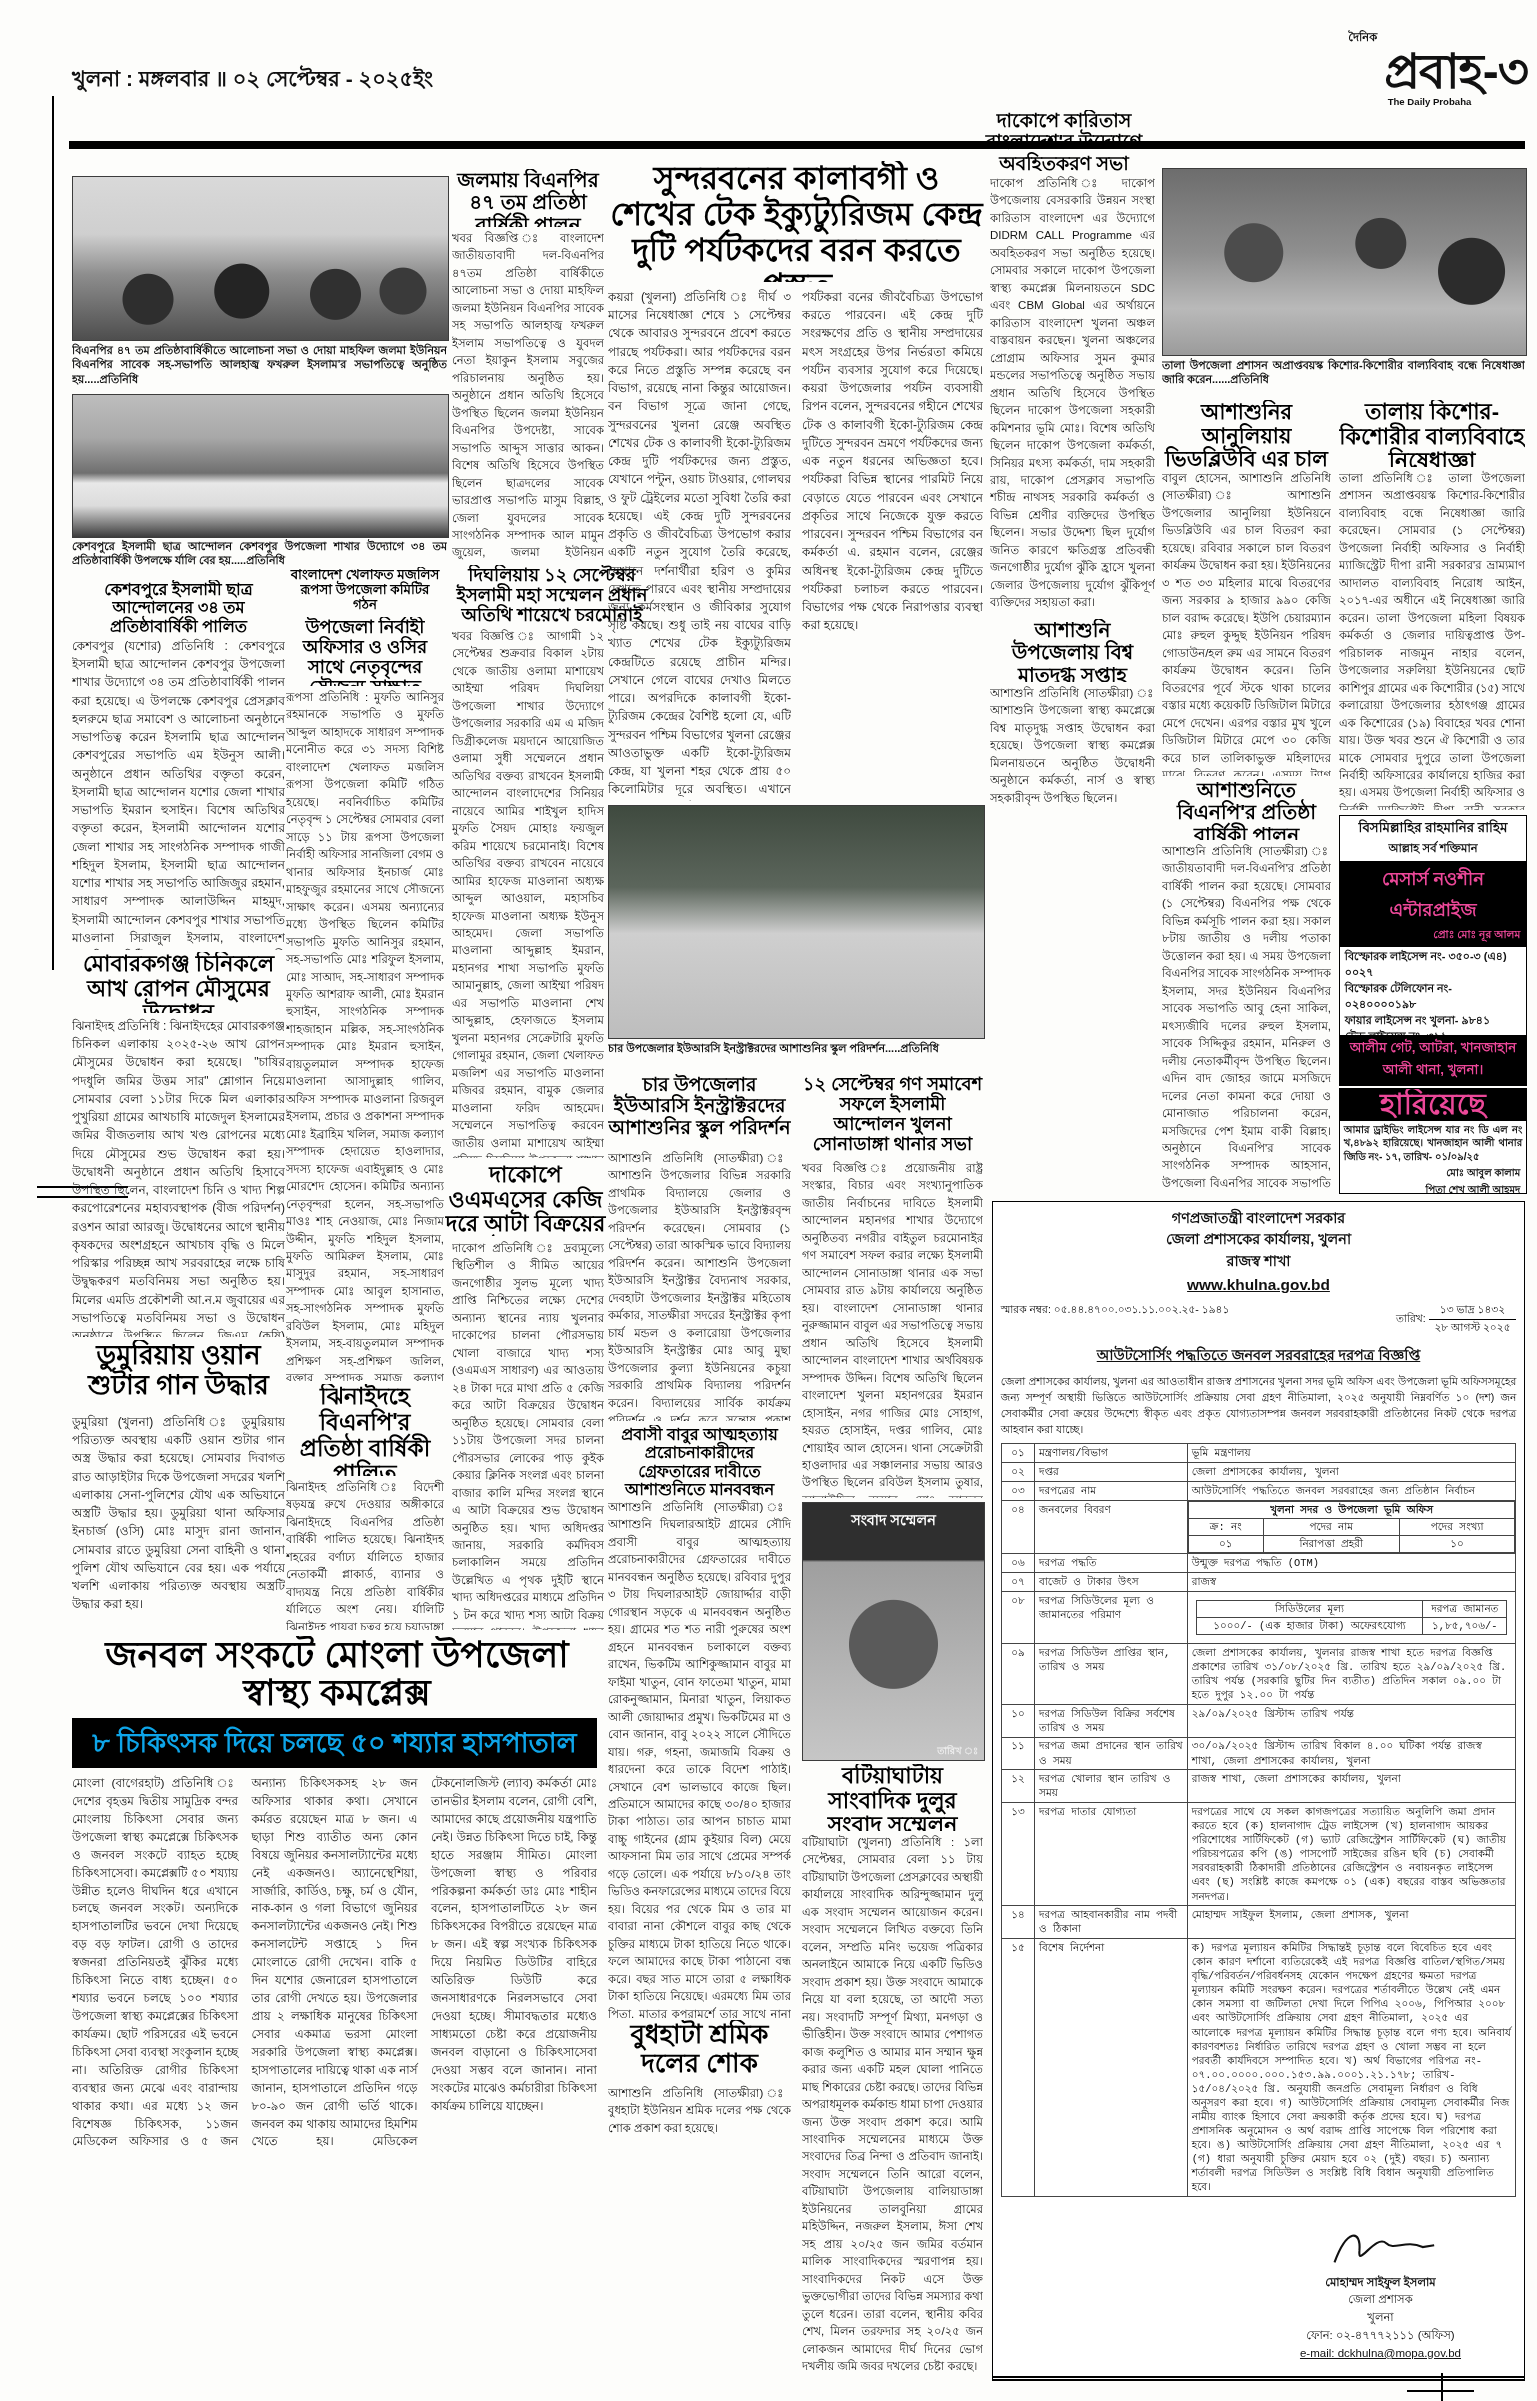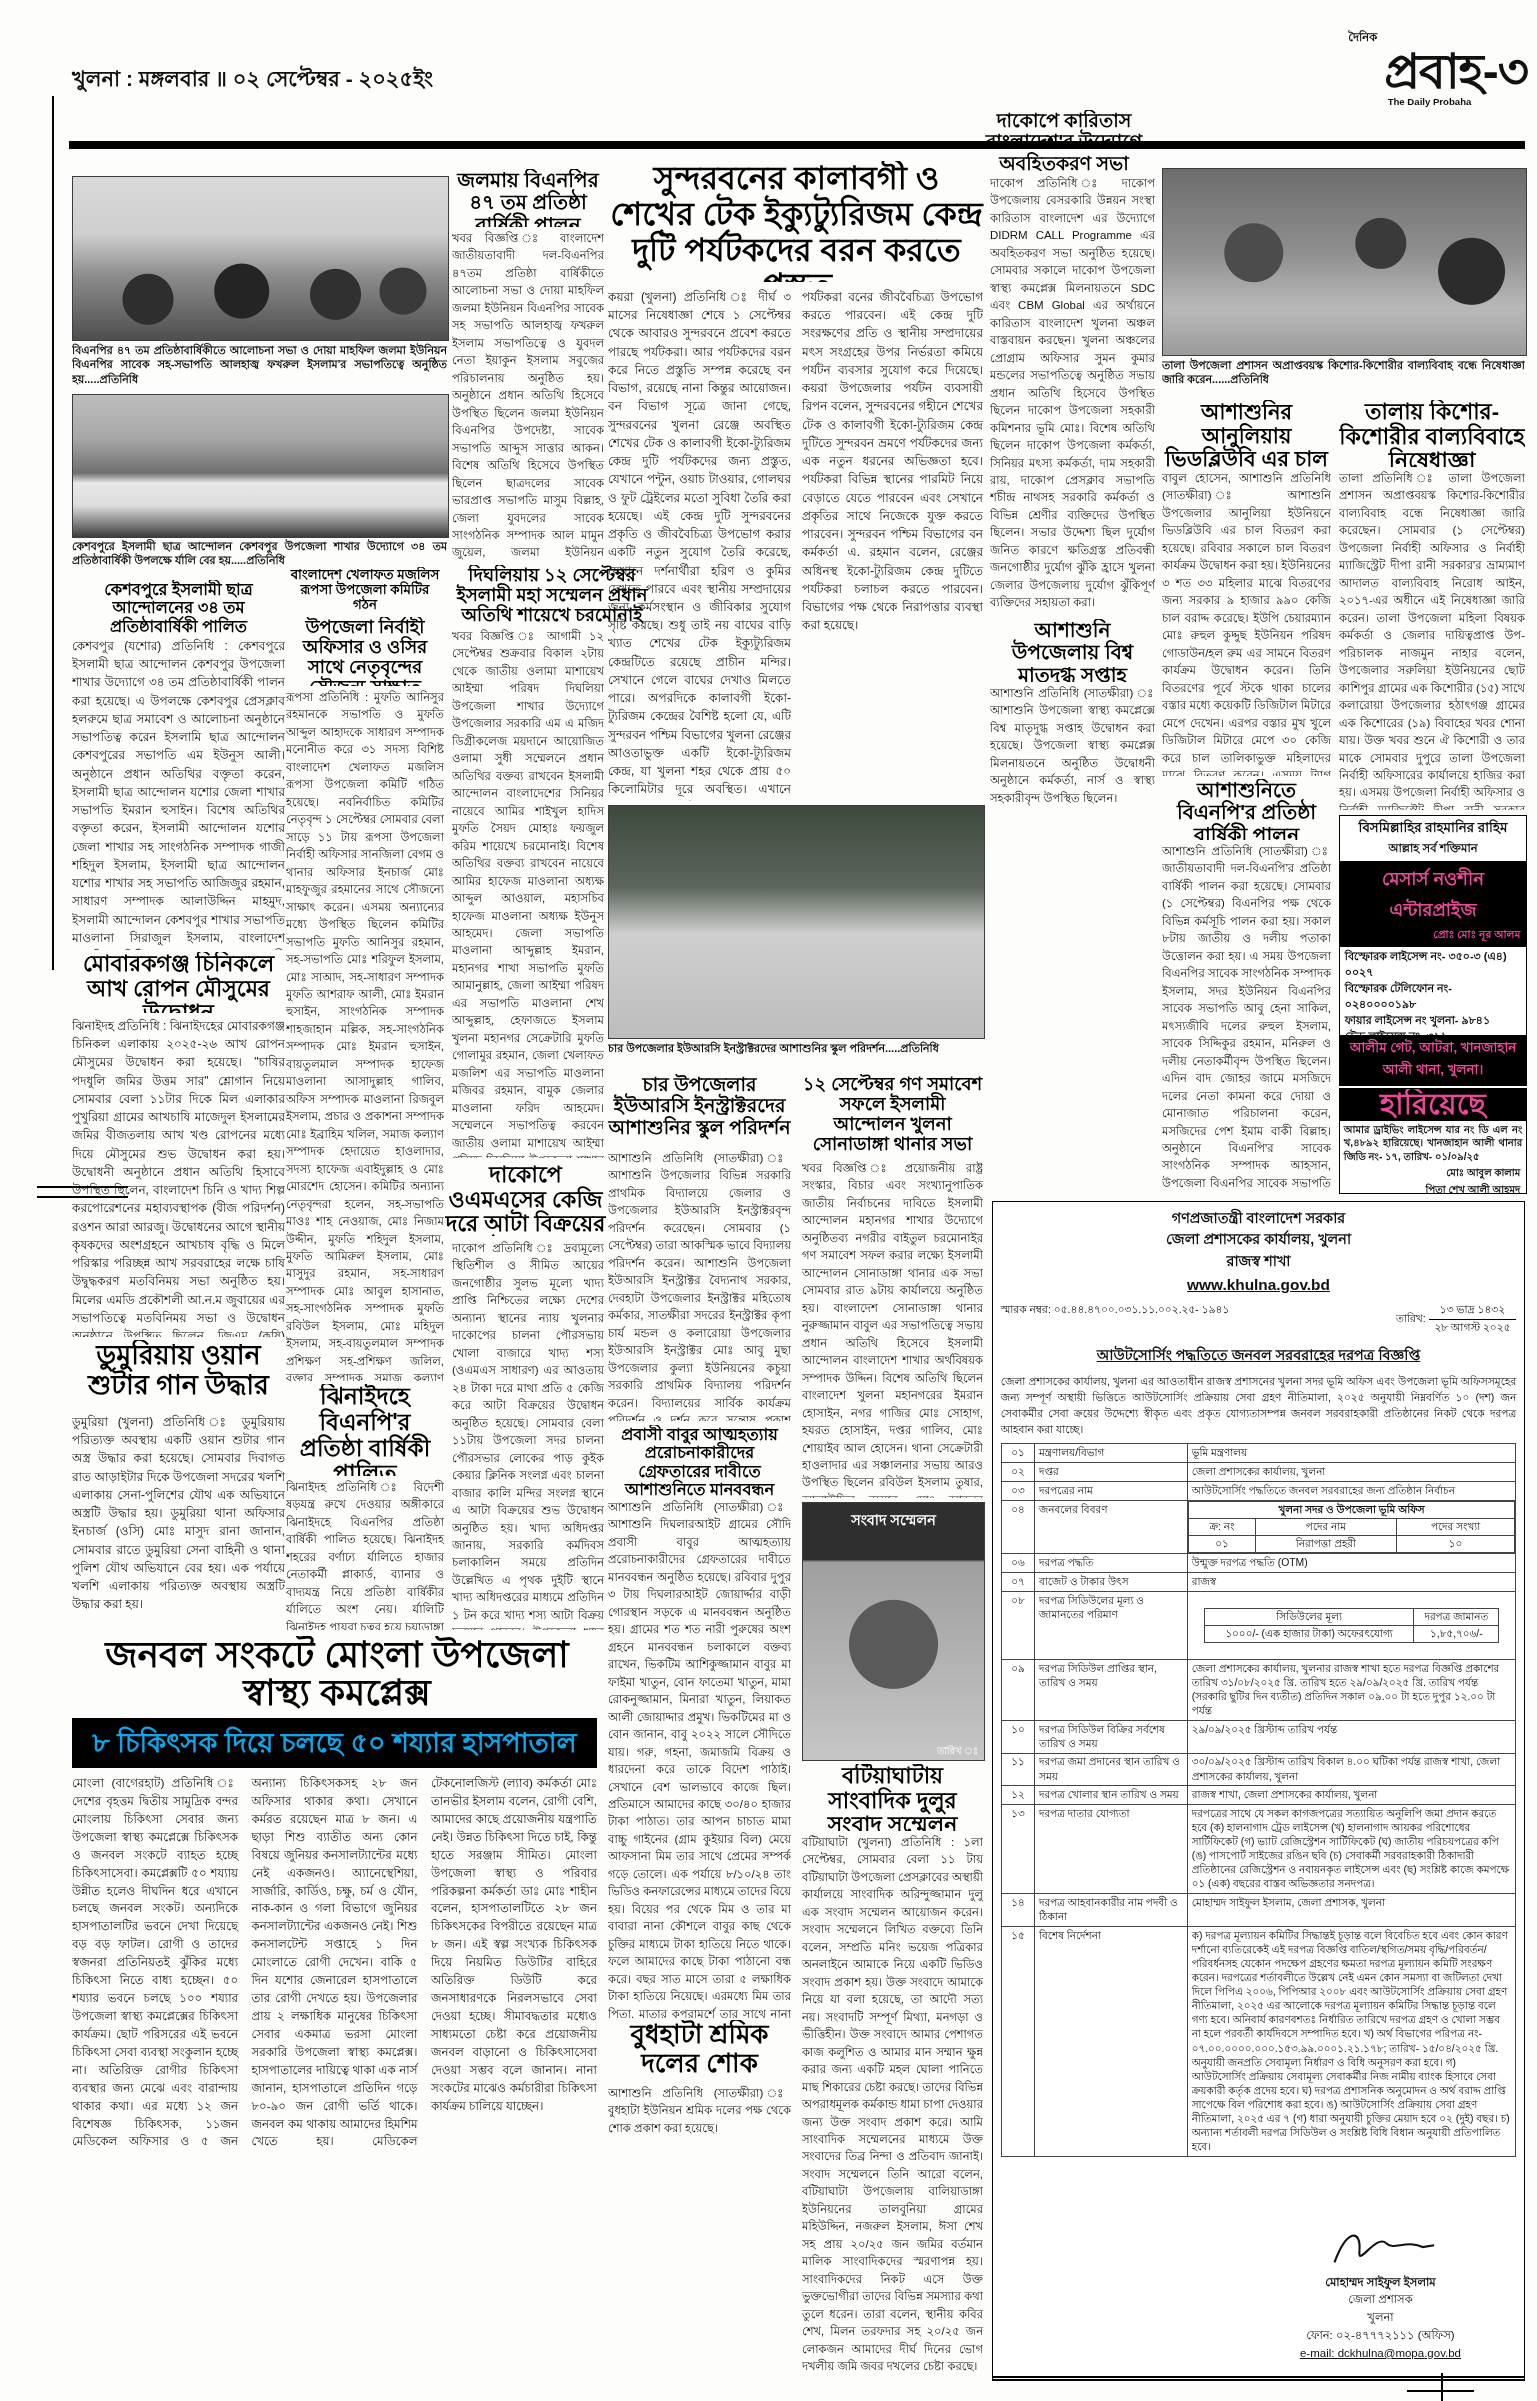--- a/index.html
+++ b/index.html
@@ -25,21 +25,21 @@
     linear-gradient(180deg,#6d6d6d 0%,#8f8f8f 45%,#b9b9b9 75%,#9b9b9b 100%);}
   .ph4{background:
     linear-gradient(180deg,#3f4a3f 0%,#5c665c 35%,#cfcfcf 55%,#bdbdbd 100%);}
   .ph5{background:
     radial-gradient(circle at 50% 55%, #5a5a5a 0 44px, transparent 45px),
     linear-gradient(180deg,#2f2f2f 0%,#2f2f2f 22%,#9f9f9f 23%,#c6c6c6 100%);}
   .rule{background:#000;}
   .bar{background:#000;color:#0ea5e9;font-weight:bold;text-align:center;overflow:hidden;}
   .adbox{border:1.9px solid #000;background:#fff;overflow:hidden;}
   .adblack{background:#000;color:#ec4899;font-weight:bold;text-align:center;overflow:hidden;}
-  table.nt{border-collapse:collapse;width:100%;font-size:10.4px;line-height:1.35;}
+  table.nt{border-collapse:collapse;width:100%;font-size:10.4px;line-height:1.35;font-family:Liberation Mono, monospace;}
   table.nt td{border:1px solid #444;padding:1.9px 3.8px;vertical-align:top;text-align:left;}
   table.nt td.no{width:25px;text-align:center;}
   table.nt td.lab{width:144px;}
   table.sub{border-collapse:collapse;width:100%;font-size:10.4px;}
   table.sub td{border:1px solid #444;padding:1px 2.9px;text-align:center;}
   .nhead{text-align:center;font-weight:bold;line-height:1.5;font-size:14.4px;}
   .u{text-decoration:underline;}
   .sig{font-size:11.5px;text-align:center;line-height:1.55;}
   .vline{background:#000;}
 </style>
@@ -221,21 +221,21 @@
           <td>উন্মুক্ত দরপত্র পদ্ধতি (OTM)</td>
         </tr>
     <tr>
           <td class="no">০৭</td>
           <td class="lab">বাজেট ও টাকার উৎস</td>
           <td>রাজস্ব</td>
         </tr>
     <tr>
           <td class="no">০৮</td>
           <td class="lab">দরপত্র সিডিউলের মূল্য ও জামানতের পরিমাণ</td>
-      <td style="padding:16px;">
+      <td style="padding:8px;">
         <table class="sub">
           <tbody>
                 <tr>
             <td>সিডিউলের মূল্য</td>
             <td>দরপত্র জামানত</td>
           </tr>
           <tr>
             <td>১০০০/- (এক হাজার টাকা) অফেরৎযোগ্য</td>
             <td>১,৮৫,৭০৬/-</td>
           </tr>

